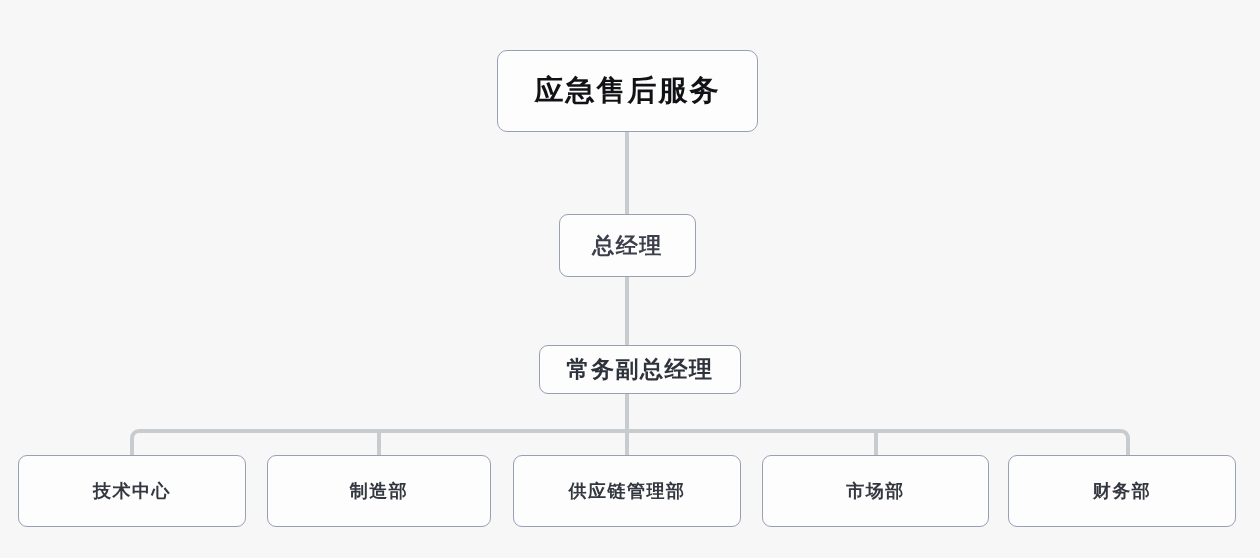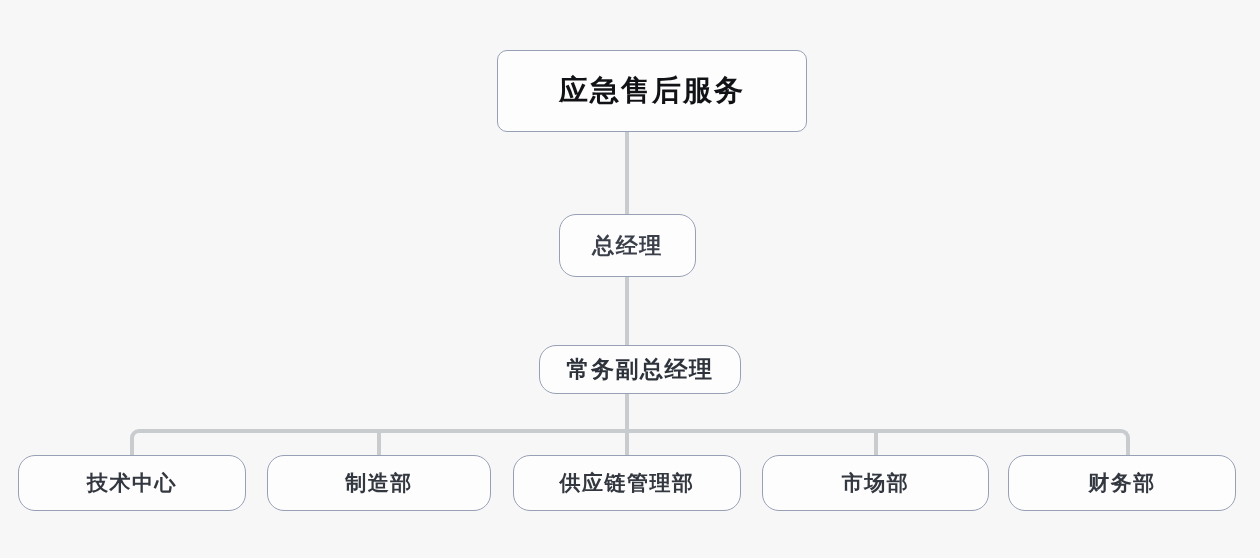--- a/index.html
+++ b/index.html
@@ -18,35 +18,35 @@
     width: 1260px;
     height: 558px;
   }
 
   
   .node {
     position: absolute;
     box-sizing: border-box;
     background: #fdfdfd;
     border: 1px solid #97a0b5;
-    border-radius: 17px;
+    border-radius: 9px;
     display: flex;
     align-items: center;
     justify-content: center;
     text-align: center;
     color: #3c4049;
     font-weight: bold;
     letter-spacing: 1px;
     z-index: 3;
   }
 
   .node-root {
     left: 497px;
     top: 50px;
-    width: 310px;
+    width: 261px;
     height: 82px;
     border-radius: 10px;
     font-size: 29px;
     color: #111215;
     letter-spacing: 2px;
   }
 
   .node-l2 {
     left: 559px;
     top: 214px;
@@ -63,22 +63,22 @@
     width: 202px;
     height: 49px;
     font-size: 23px;
     color: #2e323b;
     letter-spacing: 1.5px;
     margin-left: 12px;
   }
 
   .node-dept {
     top: 455px;
-    height: 56px;
-    font-size: 21px;
+    height: 72px;
+    font-size: 18px;
     color: #33373f;
     letter-spacing: 1.5px;
     text-align: right;
   }
   .dept-0 { left: 18px;   width: 228px; }
   .dept-1 { left: 267px;  width: 224px; }
   .dept-2 { left: 513px;  width: 228px; }
   .dept-3 { left: 762px;  width: 227px; }
   .dept-4 { left: 1008px; width: 228px; }
 

